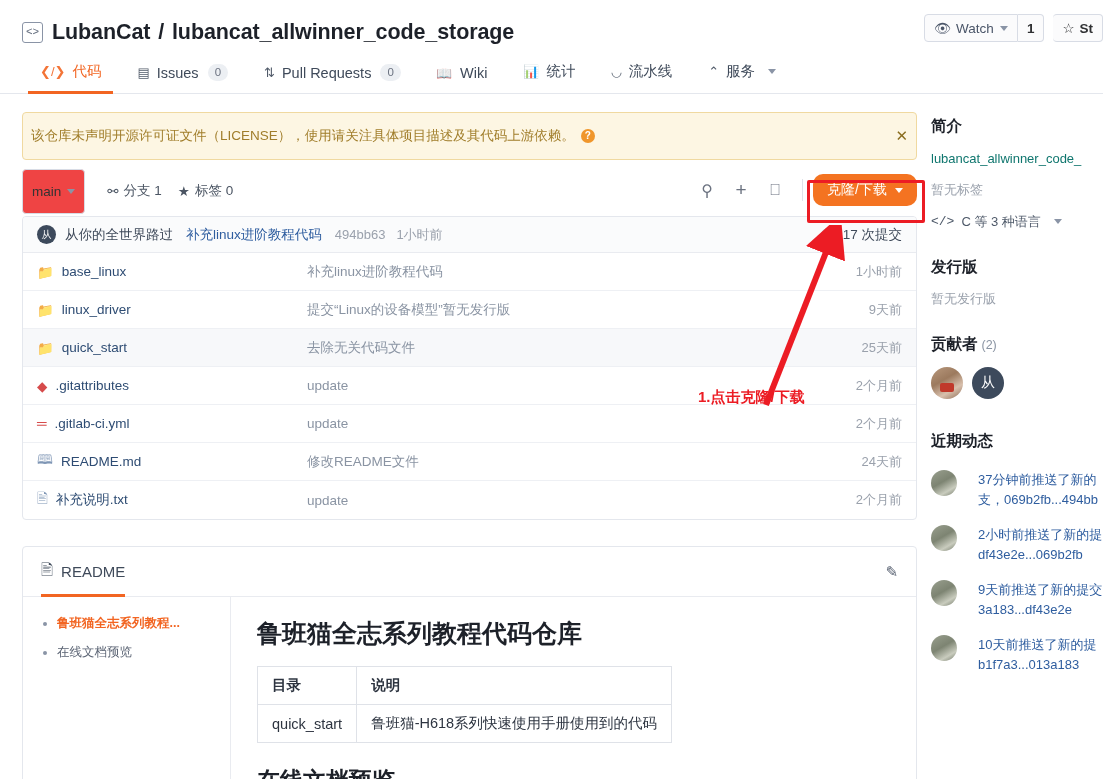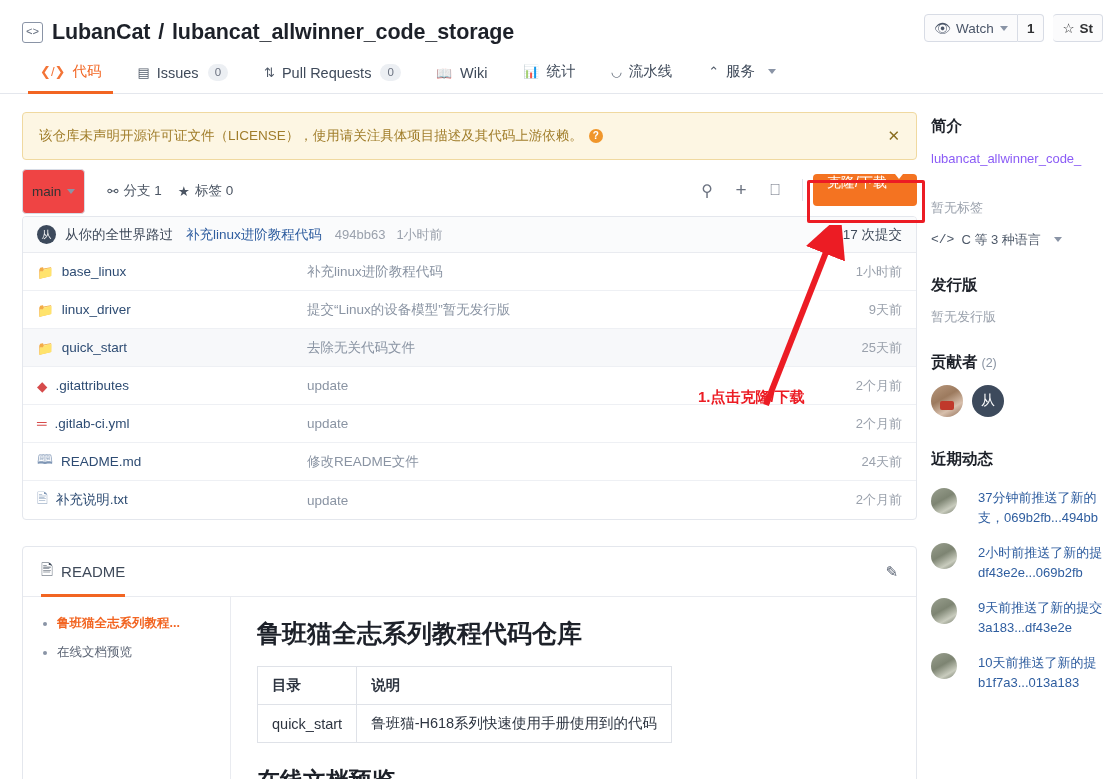--- a/index.html
+++ b/index.html
@@ -59,21 +59,21 @@
   }
 
   
   .body-wrap { display: flex; padding: 0 0 0 22px; }
   .main-col { width: 895px; flex: none; }
   .side-col { width: 170px; flex: none; padding-left: 14px; padding-top: 10px; }
 
   
   .banner {
     margin-top: 18px; height: 48px; border: 1px solid #f0d9a0; background: #fdf6e3;
-    border-radius: 4px; display: flex; align-items: center; padding: 0 16px;
+    border-radius: 4px; display: flex; align-items: center; padding: 0 8px;
     color: #a07d2a; font-size: 13.5px; justify-content: space-between;
   }
   .banner .txt { display: flex; align-items: center; gap: 6px; }
   .q-icon {
     width: 14px; height: 14px; border-radius: 50%; background: #f0962b; color: #fff;
     font-size: 10px; display: inline-flex; align-items: center; justify-content: center;
     font-weight: bold; line-height: 1;
   }
   .banner .x { color: #8a6d1f; font-size: 15px; font-weight: bold; cursor: pointer; }
 
@@ -85,22 +85,22 @@
   }
   .meta-links { display: flex; align-items: center; gap: 16px; margin-left: 22px; font-size: 13.5px; color: #4b5563; }
   .meta-links span.mi { display: flex; align-items: center; gap: 5px; }
   .toolbar-right { position: absolute; right: 0; top: 8px; display: flex; align-items: center; gap: 0; }
   .tool-ic {
     width: 34px; height: 30px; display: flex; align-items: center; justify-content: center;
     color: #6b7280;
   }
   .divider-v { width: 1px; height: 22px; background: #e0e3e9; margin: 0 10px; }
   .clone-btn {
-    background: #f47321; color: #fff; font-size: 14px; border-radius: 4px;
-    height: 32px; display: flex; padding: 0 14px; font-weight: 500;
+    background: #f47321; color: #fff; font-size: 14px; border-radius: 10px;
+    height: 32px; display: flex; align-items: center; padding: 0 14px; font-weight: 500;
     white-space: nowrap;
   }
   .clone-btn .caret { border-top-color: #fff; margin-left: 8px; }
   .redbox {
     position: absolute; border: 3px solid #ec1c24; border-radius: 2px;
     left: 807px; top: 180px; width: 118px; height: 43px; pointer-events: none;
   }
 
   
   .file-box { border: 1px solid #e4e7ed; border-radius: 4px; overflow: hidden; background: #fff; }
@@ -145,21 +145,21 @@
   .doc { flex: 1; padding: 16px 24px 10px 26px; }
   .doc h1 { font-size: 25px; margin: 4px 0 16px 0; color: #1d2129; font-weight: bold; }
   .doc h2 { font-size: 23px; margin: 22px 0 6px 0; color: #1d2129; font-weight: bold; }
   .doc table { border-collapse: collapse; font-size: 14.5px; }
   .doc th, .doc td { border: 1px solid #dfe2e8; padding: 9px 14px; text-align: left; color: #2d3440; }
   .doc th { font-weight: bold; font-family: Liberation Serif, serif; }
 
   
   .side-h { font-size: 15.5px; font-weight: bold; color: #1d2129; margin: 12px 0 12px 0; }
   .side-h .sub { font-size: 12.5px; color: #8a94a3; font-weight: normal; margin-left: 4px; }
-  .side-txt { font-size: 13px; color: #8b5cf6; line-height: 1.5; margin-bottom: 30px; white-space: nowrap; }
+  .side-txt { font-size: 13px; color: #0f766e; line-height: 1.5; margin-bottom: 12px; white-space: nowrap; }
   .side-muted { font-size: 13px; color: #9aa1ac; margin-bottom: 14px; }
   .side-lang { font-size: 13px; color: #4e5969; display: flex; align-items: center; gap: 7px; margin-bottom: 4px; }
   .contrib-row { display: flex; gap: 9px; margin-bottom: 6px; }
   .av { width: 32px; height: 32px; border-radius: 50%; flex: none; }
   .av1 { background: linear-gradient(150deg,#b9997e 0%,#9c7a5e 40%,#d8c0ad 70%,#8d6a52 100%); position: relative; overflow: hidden; }
   .av1::after { content:""; position:absolute; left:9px; top:16px; width:14px; height:9px; background:#c0392b; border-radius:2px; }
   .av2 { background: #3d4a5c; color: #fff; font-size: 14px; display: flex; align-items: center; justify-content: center; }
   .act-item { display: flex; gap: 21px; margin-bottom: 15px; }
   .act-av { width: 26px; height: 26px; border-radius: 50%; flex: none;
             background: linear-gradient(150deg,#9aa08f 0%,#7d8472 45%,#c9ccbe 75%,#6e7565 100%); }

